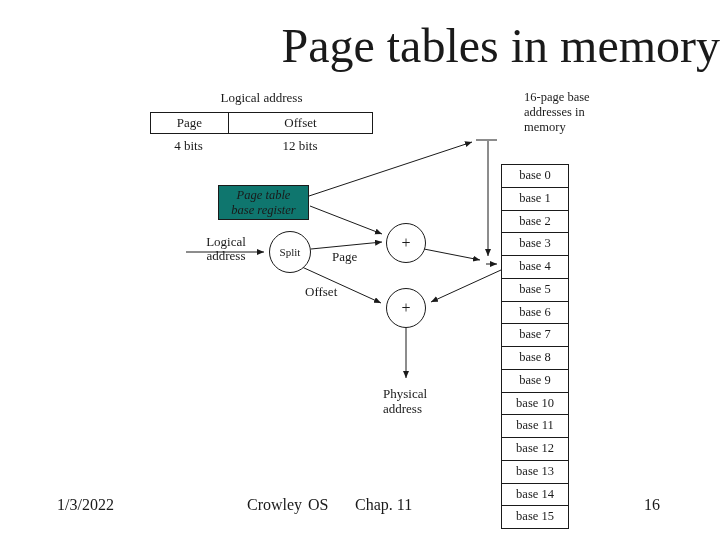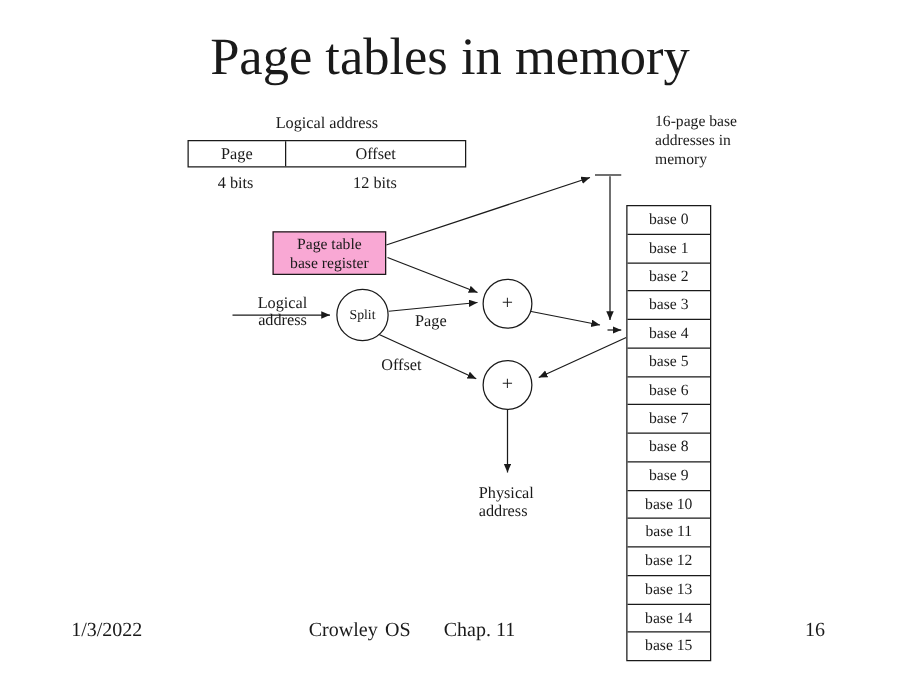--- a/index.html
+++ b/index.html
@@ -1,42 +1,42 @@
 <!DOCTYPE html>
 <html><head>
 <meta charset="utf-8">
 <style>
   html,body { margin:0; padding:0; background:#fff; }
   .slide {
     position:relative; width:720px; height:540px; background:#ffffff;
     font-family:"Liberation Serif", serif; color:#1a1a1a; overflow:hidden;
   }
   .title {
-    position:absolute; top:24px; left:0; width:720px; text-align:center;
-    font-size:42px; line-height:44px;
+    position:absolute; top:24px; left:0; width:720px; text-align:right;
+    font-size:48px; line-height:44px;
   }
   .lbl {
     position:absolute; font-size:13px; line-height:15px; white-space:pre-line;
   }
   .center { text-align:center; }
   .small { font-size:12.5px;margin-left:24px; }
   .field-box {
     position:absolute; left:150px; top:112px; width:223px; height:22px;
     border:1px solid #1a1a1a; display:flex; box-sizing:border-box; background:#fff;
   }
   .field-box .cell {
     display:flex; align-items:center; justify-content:center; font-size:13px;
   }
   .field-box .cell.page { width:77px; border-right:1px solid #1a1a1a; }
   .field-box .cell.offset { flex:1; }
   .register-box {
     position:absolute; left:218px; top:185px; width:91px; height:35px;
-    border:1px solid #1a1a1a; box-sizing:border-box; background:#f9a8d4;
+    border:1px solid #1a1a1a; box-sizing:border-box; background:#0f766e;
     display:flex; align-items:center; justify-content:center;
-    font-size:12.5px; line-height:15px; text-align:center; white-space:pre-line;
+    font-size:12.5px; line-height:15px; text-align:center; white-space:pre-line;font-style:italic;
   }
   .circle {
     position:absolute; border:1px solid #1a1a1a; border-radius:50%;
     background:#fff; box-sizing:border-box;
     display:flex; align-items:center; justify-content:center;
   }
   .split-circle { left:269px; top:231px; width:42px; height:42px; font-size:11px; }
   .plus-circle { width:40px; height:40px; font-size:16px; }
   .mem-table {
     position:absolute; left:501px; top:140px; width:66px;

